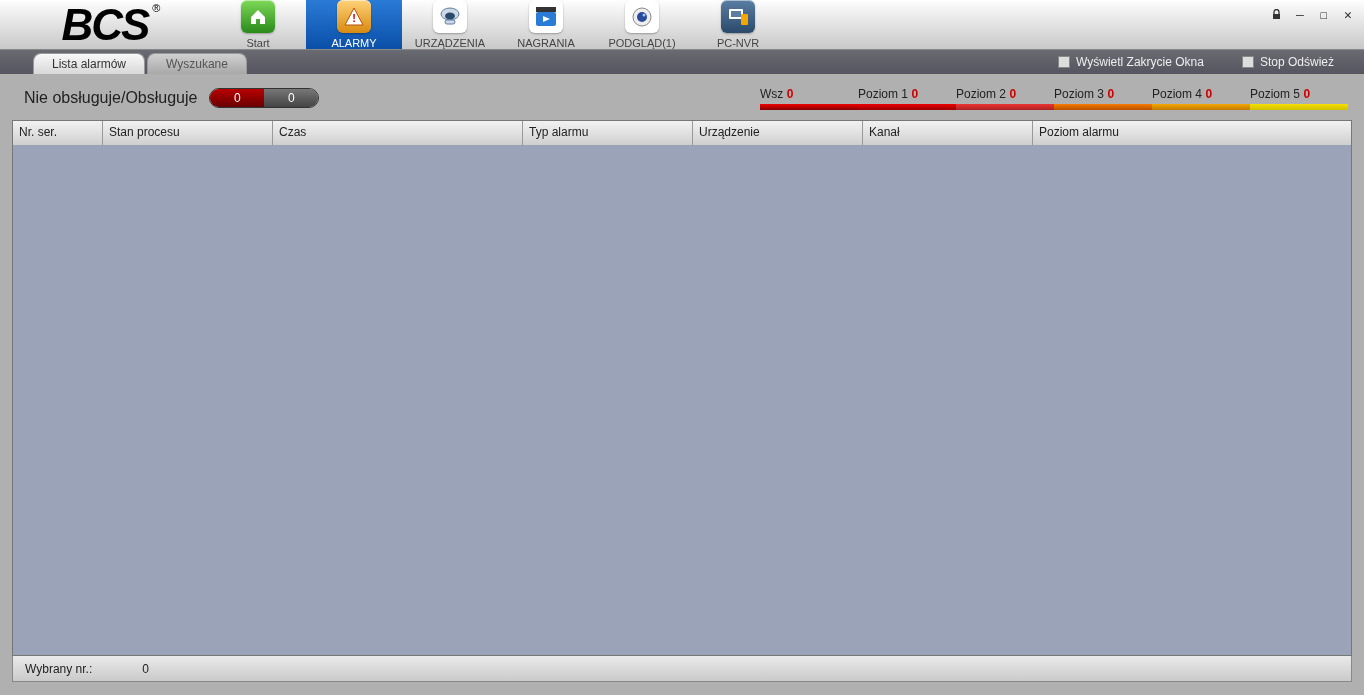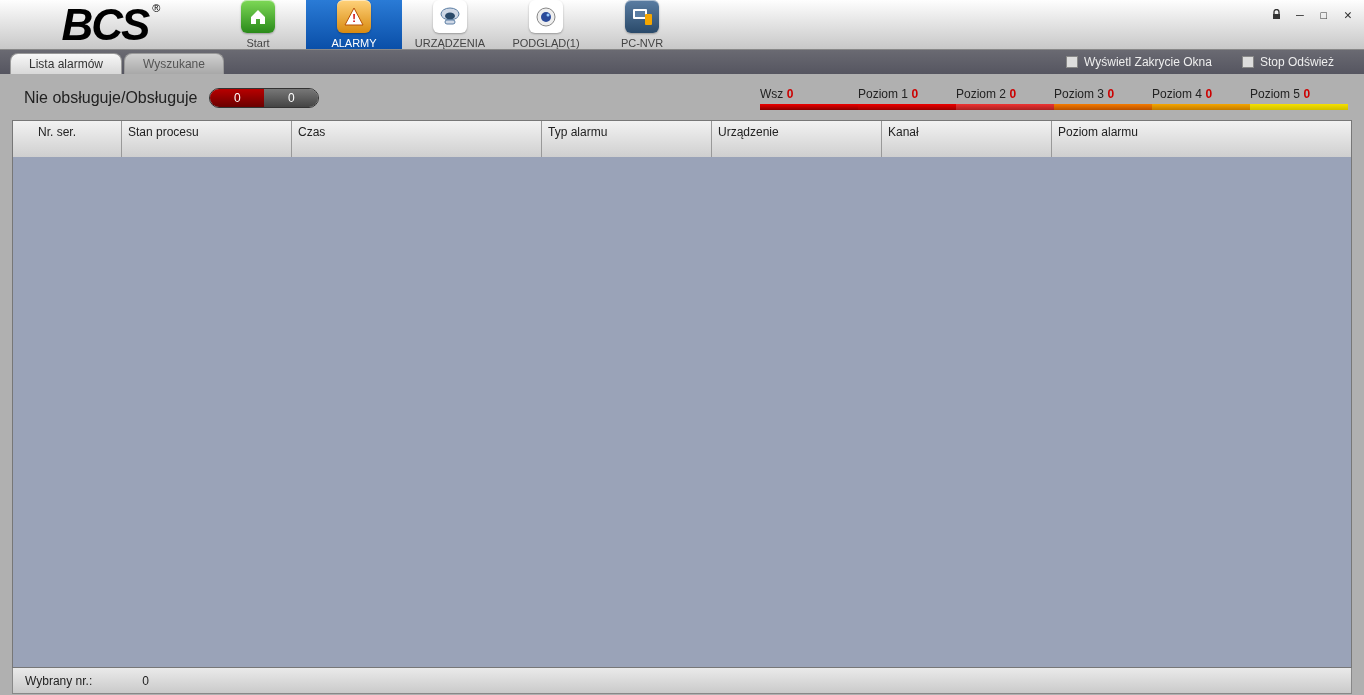--- a/index.html
+++ b/index.html
@@ -17,24 +17,24 @@
   .icon-start { background: linear-gradient(#7ed957,#2a8a1a); }
   .icon-alarmy { background: linear-gradient(#ffd27a,#d88a10); }
   .icon-urz { background:#fff; }
   .icon-nagr { background:#fff; }
   .icon-pod { background:#fff; }
   .icon-pcnvr { background: linear-gradient(#5a7da3,#2a4a6a); }
   .win-controls { position:absolute; right:8px; top:6px; display:flex; gap:8px; align-items:center; }
   .win-btn { width:16px; height:16px; display:flex; align-items:center; justify-content:center; font-size:13px; color:#333; cursor:pointer; font-family: monospace;}
   
   .subbar { height: 24px; background: linear-gradient(to bottom,#6a6a72,#555560); display:flex; align-items:center; position:relative; font-size:12px; color:#eee; }
-  .tab-group { display:flex; margin-left:10px; height:100%; align-items:flex-end; }
+  .tab-group { display:flex; height:100%; align-items:flex-end;padding-left:33px; }
   .subtab { padding: 3px 18px; font-size:12px; color:#333; background: linear-gradient(to bottom,#f8f8f8,#d8d8d8); border-top-left-radius:8px; border-top-right-radius:8px; margin-right:2px; cursor:pointer; border:1px solid #999; border-bottom:none; }
   .subtab.inactive { background: linear-gradient(to bottom,#d0d0d0,#a8a8a8); color:#555; }
-  .right-opts { margin-left:auto; display:flex; gap:30px; padding-right:30px; align-items:center;}
+  .right-opts { margin-left:auto; display:flex; gap:38px; padding-right:30px; align-items:center;}
   .chk { width:12px; height:12px; border:1px solid #888; background:#ddd; display:inline-block; }
   .opt { display:flex; gap:6px; align-items:center; cursor:pointer;}
 
   .content { padding: 8px 12px 0 12px; }
   .row1 { display:flex; align-items:center; height:32px; }
   .handle-label { font-size:16px; color:#222; margin-left:12px; }
   .pill { margin-left:12px; width:110px; height:20px; border-radius:10px; overflow:hidden; display:flex; border:1px solid #333; }
   .pill-left { flex:1; background: linear-gradient(to bottom,#b80000,#6a0000); color:#fff; font-size:12px; display:flex; align-items:center; justify-content:center; }
   .pill-right { flex:1; background: linear-gradient(to bottom,#777,#444); color:#fff; font-size:12px; display:flex; align-items:center; justify-content:center; }
 
@@ -43,21 +43,21 @@
   .lvl .lvl-val { color:#c00; font-weight:bold; }
   .lvl-bar { height:6px; margin-top:3px; }
   .bar-wsz { background: linear-gradient(to bottom,#e00,#800); }
   .bar-1 { background: linear-gradient(to bottom,#e00,#900); }
   .bar-2 { background: linear-gradient(to bottom,#e33,#a22); }
   .bar-3 { background: linear-gradient(to bottom,#f57b00,#b85000); }
   .bar-4 { background: linear-gradient(to bottom,#f5a600,#c27a00); }
   .bar-5 { background: linear-gradient(to bottom,#f5e000,#d0c000); }
 
   .table-wrap { margin-top:6px; border:1px solid #777; }
-  .thead { display:flex; background: linear-gradient(to bottom,#f2f2f2,#cfcfcf); height:36px;padding-left:19px; }
+  .thead { display:flex; background: linear-gradient(to bottom,#f2f2f2,#cfcfcf); height:24px; }
   .th { font-size:12px; color:#222; padding:4px 6px; border-right:1px solid #999; }
   .tbody { height: 510px; background:#9aa3b8; }
 
   .footer { height:26px; background: linear-gradient(to bottom,#eaeaea,#cacaca); display:flex; align-items:center; font-size:12px; color:#222; padding-left:12px; border:1px solid #888; border-top:none; }
   .footer .fval { margin-left:50px; }
 </style>
 </head>
 <body>
 
 <div class="topbar">
@@ -87,20 +87,30 @@
     </div>
     <div class="nav-item">
       <div class="nav-icon icon-urz">
         <svg width="26" height="26" viewBox="0 0 26 26">
             <ellipse cx="13" cy="10" rx="9" ry="6" fill="#cfd8e6" stroke="#5a7da3"></ellipse>
             <ellipse cx="13" cy="12" rx="5" ry="3.5" fill="#2a4a6a"></ellipse>
             <rect x="8" y="16" width="10" height="4" rx="2" fill="#cfd8e6" stroke="#5a7da3"></rect>
           </svg>
       </div>
       <span class="nav-label">URZĄDZENIA</span>
+    </div>
+    <div class="nav-item">
+      <div class="nav-icon icon-nagr">
+        <svg width="26" height="26" viewBox="0 0 26 26">
+            <rect x="3" y="3" width="20" height="5" fill="#333"></rect>
+            <rect x="3" y="8" width="20" height="14" rx="2" fill="#2a7bd6"></rect>
+            <path d="M10 12 L17 15 L10 18 Z" fill="#fff"></path>
+          </svg>
+      </div>
+      <span class="nav-label">NAGRANIA</span>
     </div>
     <div class="nav-item">
       <div class="nav-icon icon-pod">
         <svg width="26" height="26" viewBox="0 0 26 26">
             <circle cx="13" cy="13" r="9" fill="#eee" stroke="#888"></circle>
             <circle cx="13" cy="13" r="5" fill="#2a4a9a"></circle>
             <circle cx="15" cy="11" r="1.5" fill="#9cf"></circle>
           </svg>
       </div>
       <span class="nav-label">PODGLĄD(1)</span>

